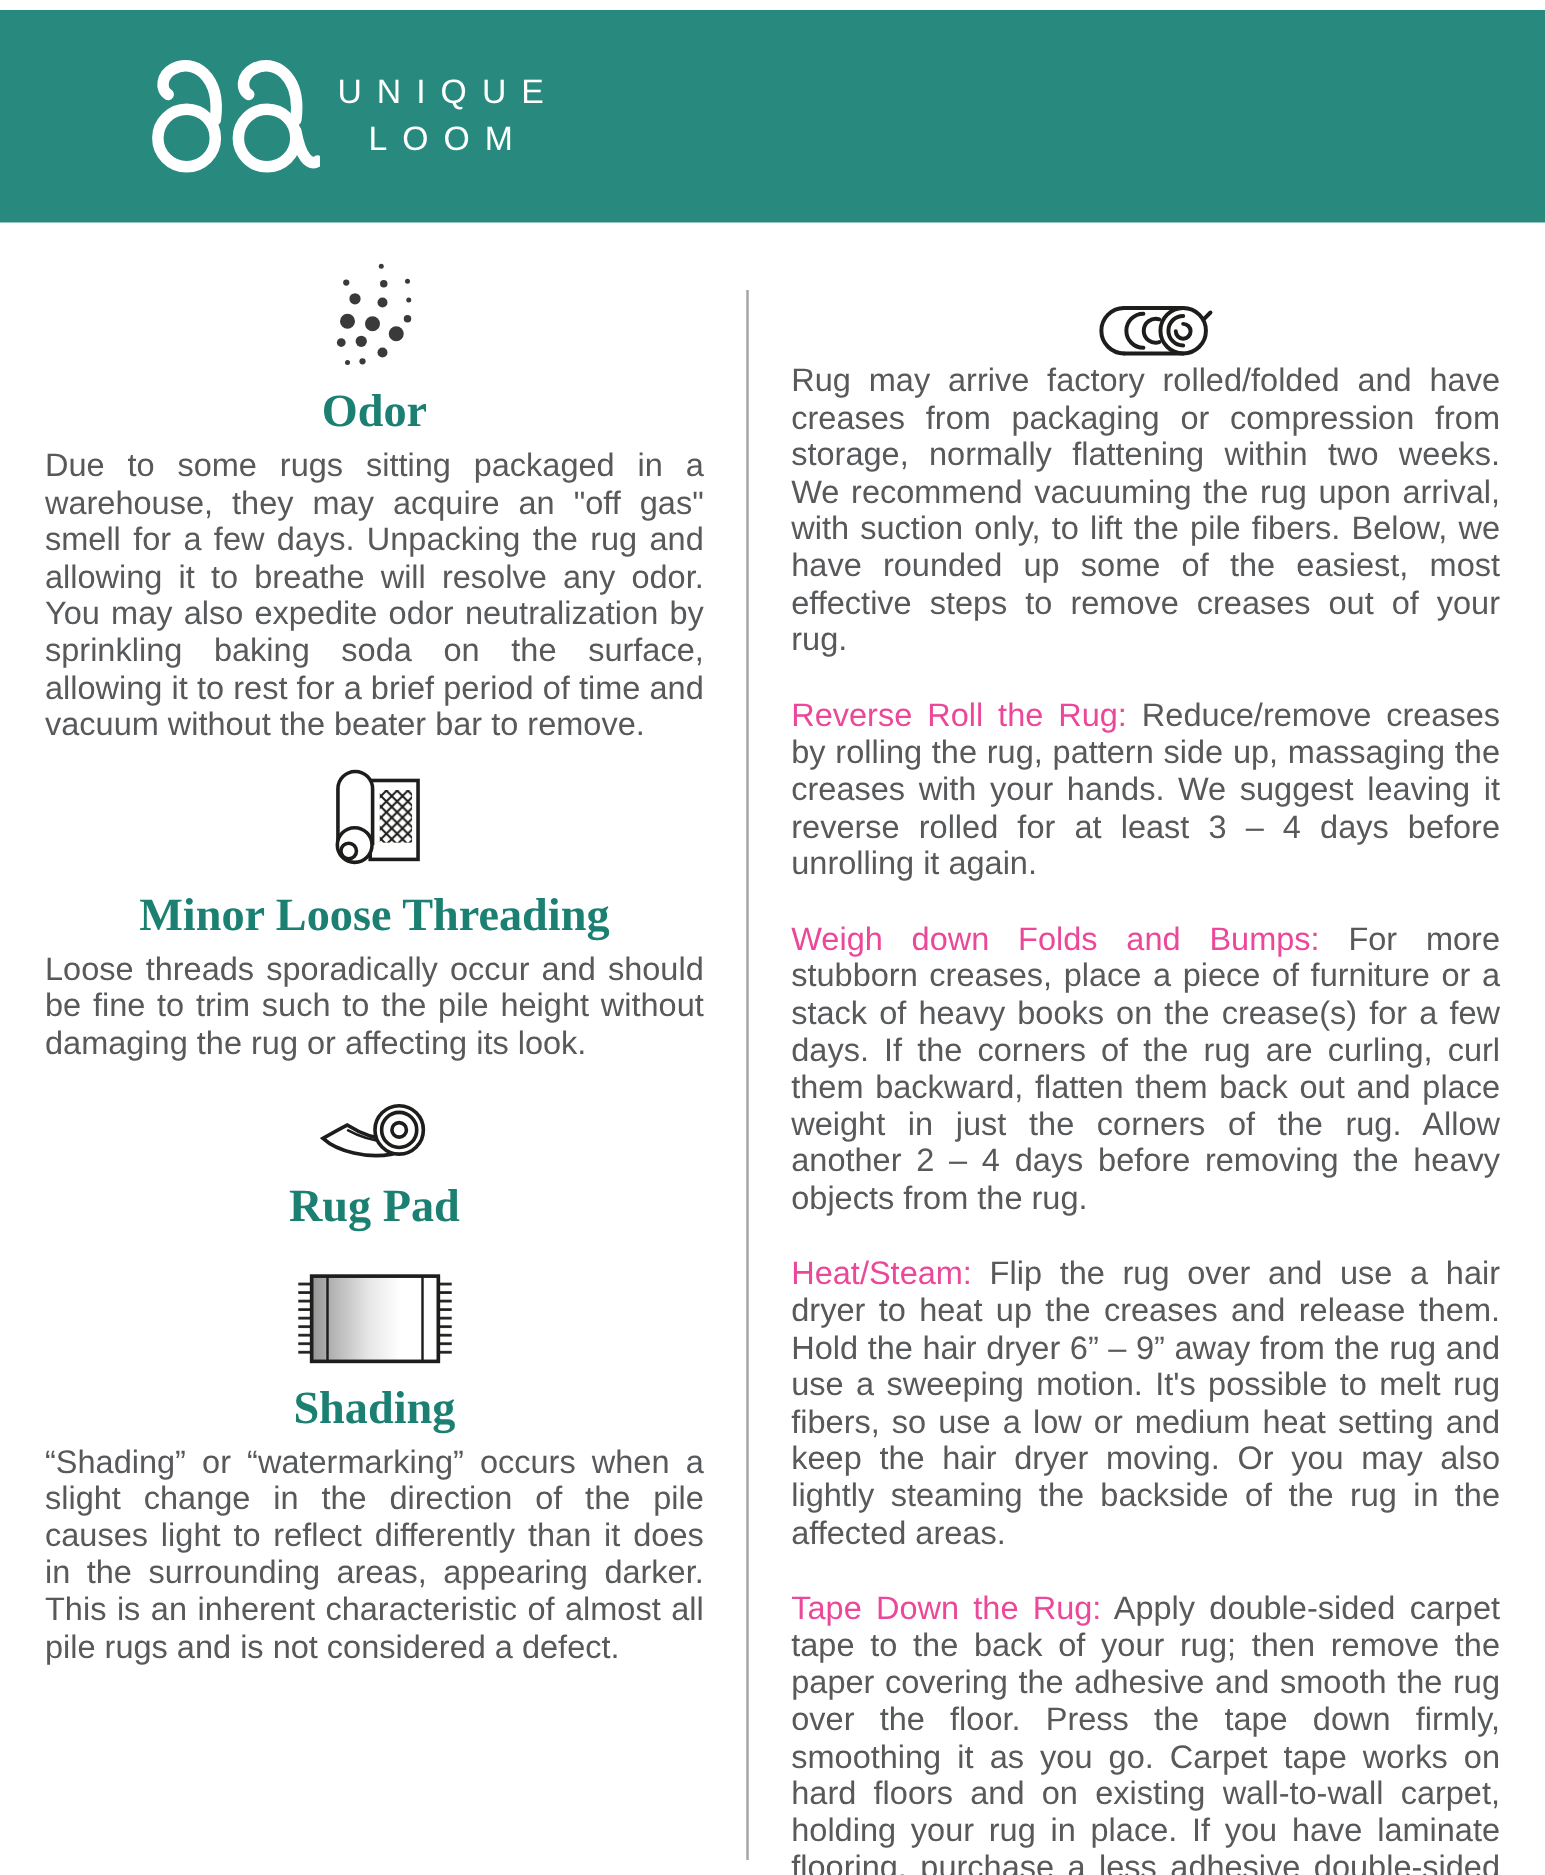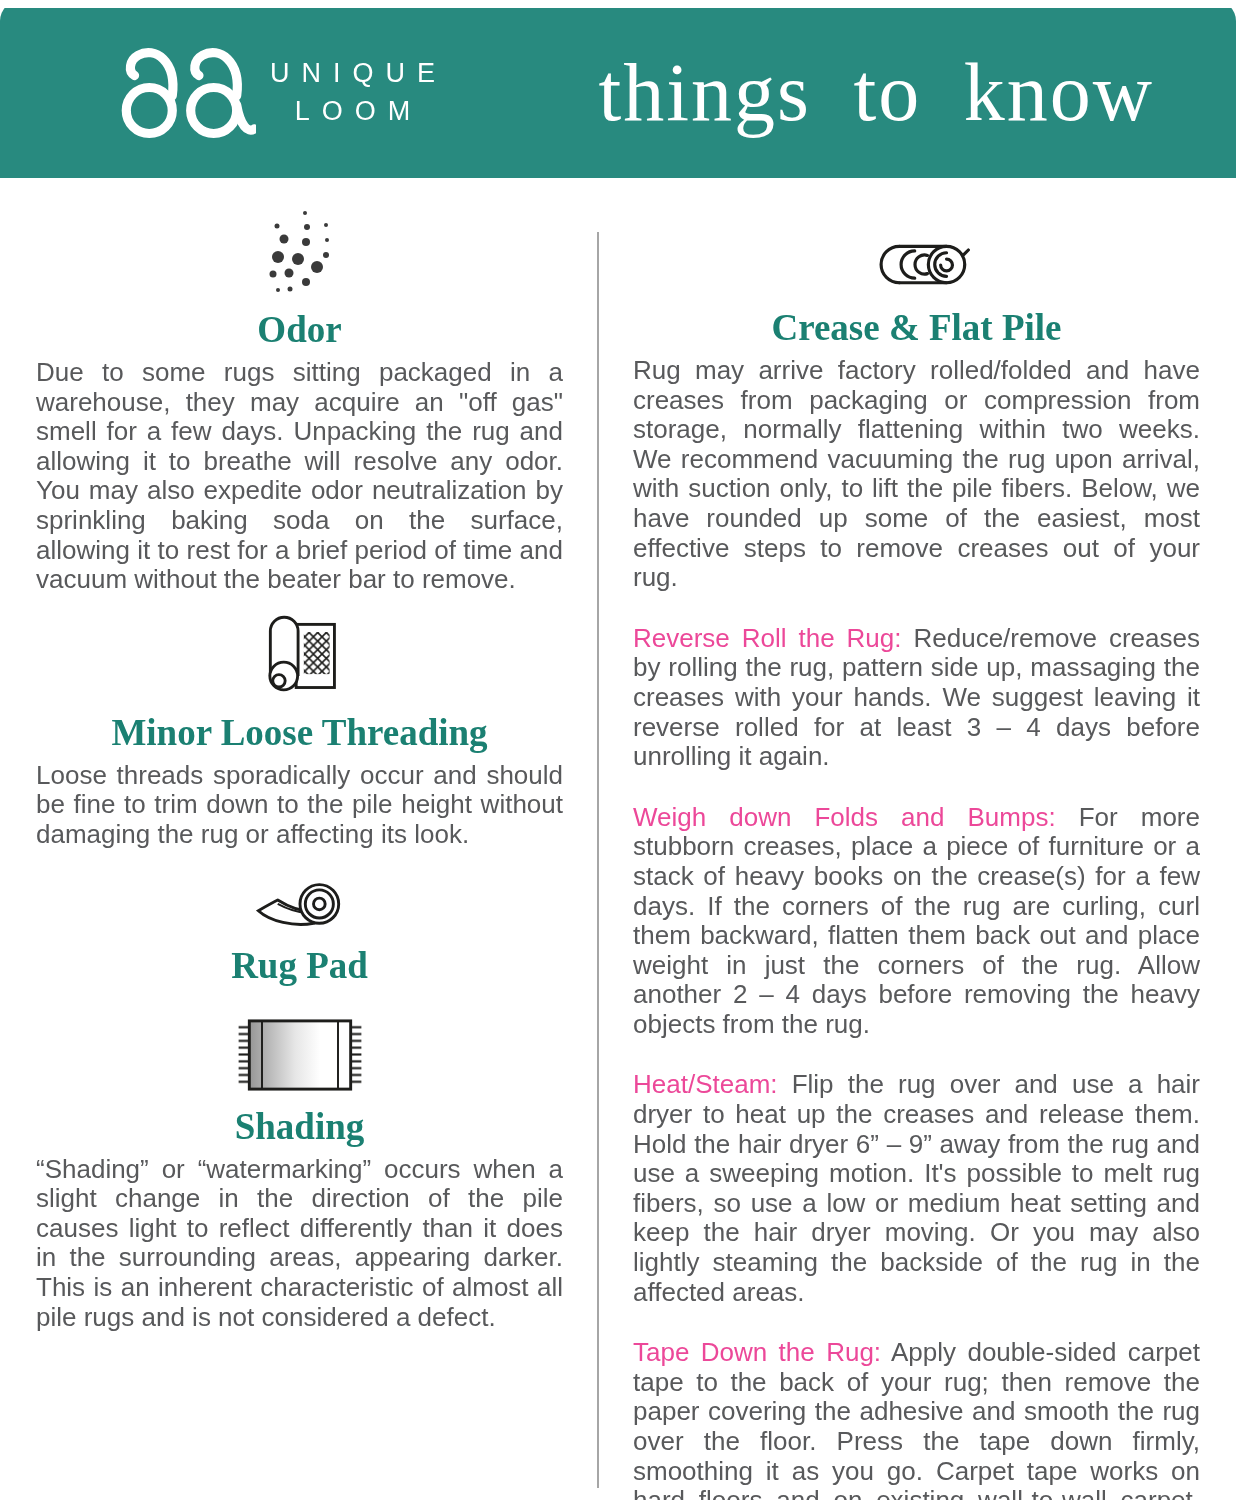--- a/index.html
+++ b/index.html
@@ -1,18 +1,18 @@
 <!DOCTYPE html>
 <html><head>
 <meta charset="utf-8">
 <style>
   html,body{margin:0;padding:0;background:#ffffff;}
   .page{
     position:relative;width:1236px;height:1500px;background:#ffffff;
-    font-family:"Liberation Sans",sans-serif;overflow:hidden;border-radius:21px;
+    font-family:"Liberation Sans",sans-serif;overflow:hidden;
   }
   
   .band{
     position:absolute;top:8px;left:0;width:1236px;height:170px;
     background:#288a7f;display:flex;align-items:center;
   }
   .brand{display:flex;align-items:center;margin-left:118px;}
   .brand svg{display:block;}
   .brand-text{
     color:#ffffff;margin-left:14px;font-size:27px;letter-spacing:12px;
@@ -62,21 +62,20 @@
           <path d="M59,54 C64,16 40,0 22,10 C12,15.5 11,28 18,32"></path>
           <path d="M129,54 C134,16 110,0 92,10 C82,15.5 81,28 88,32"></path>
           <path d="M129,64 C133,86 141,95 148,90"></path>
         </svg>
       </span>
       <div class="brand-text">
         <div>UNIQUE</div>
         <div>LOOM</div>
       </div>
     </div>
-    <div class="band-title">things to know</div>
   </header>
 
   <main class="content">
     <div class="divider"></div>
 
     <section class="col left">
 
       <div class="sec sec-odor">
         <div class="icon">
           <svg width="72" height="92" viewBox="0 0 72 92" fill="#3a3a3a">
@@ -111,21 +110,21 @@
               </pattern>
             </defs>
             <rect x="36" y="14" width="40" height="66" fill="#ffffff"></rect>
             <rect x="44" y="22" width="27" height="44" fill="url(#xh)" stroke="none"></rect>
             <path d="M9,68 V21 A14.5,14.5 0 0 1 38,21 V68" fill="#ffffff"></path>
             <circle cx="23" cy="68" r="14.5" fill="#ffffff"></circle>
             <circle cx="18" cy="73" r="6.5" fill="#ffffff"></circle>
           </svg>
         </div>
         <h2>Minor Loose Threading</h2>
-        <p class="just">Loose threads sporadically occur and should be fine to trim down to the pile height without damaging the rug or affecting its look.</p>
+        <p class="just">Loose threads sporadically occur and should be fine to trim such to the pile height without damaging the rug or affecting its look.</p>
       </div>
 
       <div class="sec sec-rugpad">
         <div class="icon">
           <svg width="95" height="60" viewBox="0 0 95 62" fill="none" stroke="#1d1d1b" stroke-width="3">
             <path d="M62,53 C42,57 17,51 5,40 C12,36 19,32 25,29 C36,36 48,41 62,41 Z" fill="#ffffff"></path>
             <path d="M25,33 C34,38 46,42 58,43" stroke-width="2"></path>
             <circle cx="68" cy="33" r="20" fill="#ffffff"></circle>
             <circle cx="68" cy="33" r="14.5" fill="#ffffff"></circle>
             <circle cx="68" cy="33" r="6" fill="#ffffff"></circle>
@@ -167,21 +166,20 @@
             <path d="M38,7 A20,20 0 1 0 38,47"></path>
             <path d="M55,12 A15,15 0 1 0 55,42"></path>
             <path d="M69,17 A10.5,10.5 0 1 0 69,37"></path>
             <path d="M38,7 H90 M38,47 H90"></path>
             <circle cx="90" cy="27" r="20"></circle>
             <path d="M90,14 A13,13 0 1 0 90,40"></path>
             <path d="M90,21 A6.5,6.5 0 1 1 83.5,27.5"></path>
             <path d="M108,17 L114,11"></path>
           </svg>
         </div>
-        <h2>Crease &amp; Flat Pile</h2>
         <p class="just">Rug may arrive factory rolled/folded and have creases from packaging or compression from storage, normally flattening within two weeks. We recommend vacuuming the rug upon arrival, with suction only, to lift the pile fibers. Below, we have rounded up some of the easiest, most effective steps to remove creases out of your rug.</p>
 
         <p class="just item"><b>Reverse Roll the Rug:</b> <span>Reduce/remove creases by rolling the rug, pattern side up, massaging the creases with your hands. We suggest leaving it reverse rolled for at least 3 – 4 days before unrolling it again.</span></p>
 
         <p class="just item"><b>Weigh down Folds and Bumps:</b> <span>For more stubborn creases, place a piece of furniture or a stack of heavy books on the crease(s) for a few days. If the corners of the rug are curling, curl them backward, flatten them back out and place weight in just the corners of the rug. Allow another 2 – 4 days before removing the heavy objects from the rug.</span></p>
 
         <p class="just item"><b>Heat/Steam:</b> <span>Flip the rug over and use a hair dryer to heat up the creases and release them. Hold the hair dryer 6” – 9” away from the rug and use a sweeping motion. It's possible to melt rug fibers, so use a low or medium heat setting and keep the hair dryer moving. Or you may also lightly steaming the backside of the rug in the affected areas.</span></p>
 
         <p class="just item"><b>Tape Down the Rug:</b> <span>Apply double-sided carpet tape to the back of your rug; then remove the paper covering the adhesive and smooth the rug over the floor. Press the tape down firmly, smoothing it as you go. Carpet tape works on hard floors and on existing wall-to-wall carpet, holding your rug in place. If you have laminate flooring, purchase a less adhesive double-sided tape to prevent the laminate from buckling or otherwise being damaged.</span></p>
       </div>

